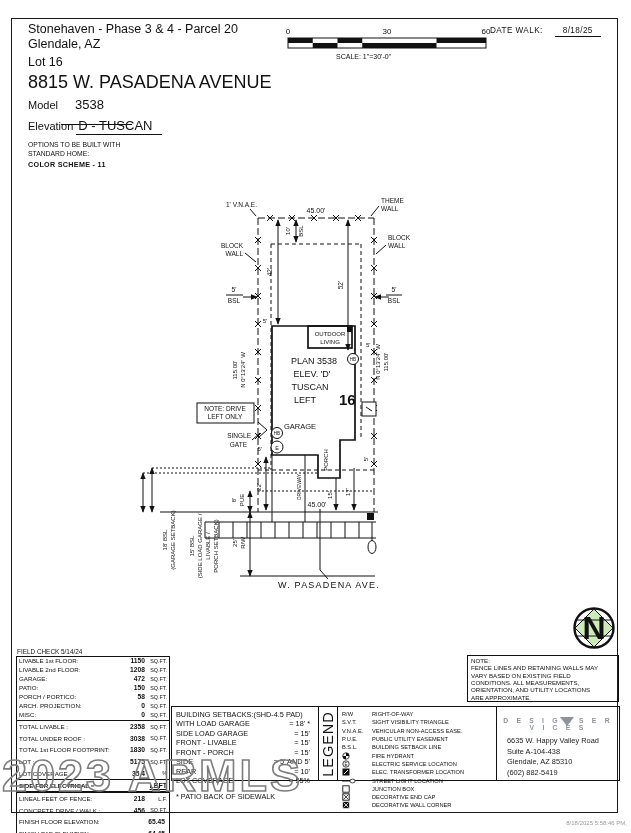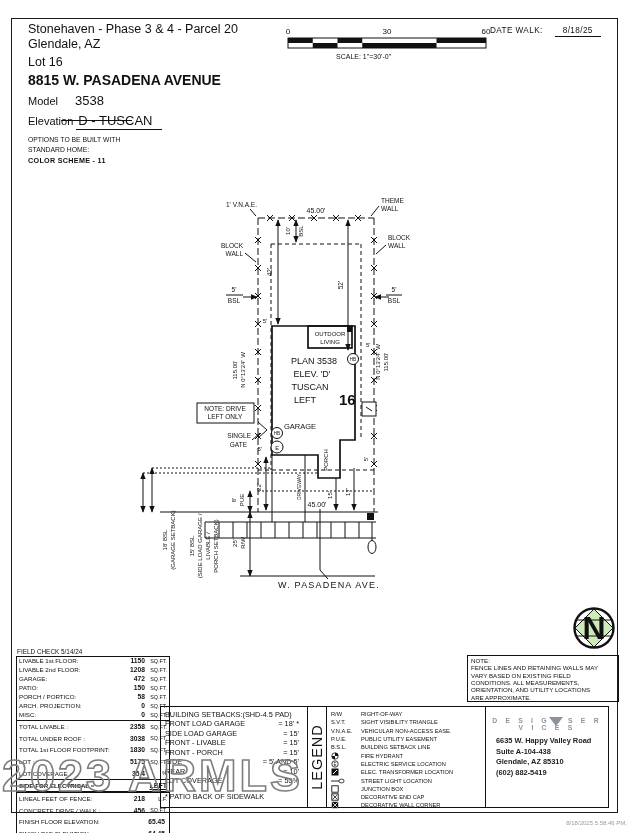--- a/index.html
+++ b/index.html
@@ -4,21 +4,21 @@
 <style>
   html,body{margin:0;padding:0;background:#e8e8e8;}
   #page{position:relative;width:631px;height:833px;background:#ffffff;overflow:hidden;
         font-family:"Liberation Sans",sans-serif;color:#111;}
   #border-frame{position:absolute;left:11px;top:18px;width:605px;height:793px;border:1.6px solid #1a1a1a;}
   
   #header{position:absolute;left:28px;top:22px;width:270px;line-height:1.18;}
   .h-line1{font-size:12.5px;}
   .h-line2{font-size:12.5px;}
   .h-line3{font-size:12.5px;margin-top:3px;}
-  .h-line4{font-size:14px;margin-top:3px;font-weight:bold;}
+  .h-line4{font-size:18px;margin-top:3px;}
   .h-line5{font-size:12.5px;margin-top:3px;}
   .h-model{font-size:11px;margin-top:4px;}
   .h-model .uval{font-size:13px;border-bottom:1.4px solid #111;padding:0 28px 12px 14px;}
   .h-elev{font-size:11px;margin-top:5px;}
   .h-elev .uval{font-size:13px;border-bottom:1.4px solid #111;padding:0 10px 1px 2px;}
   .h-small{font-size:6.8px;margin-top:7px;line-height:1.35;}
   .h-color{font-size:7.2px;font-weight:bold;margin-top:3px;letter-spacing:.3px;}
   
   #datedrawn{position:absolute;left:490px;top:26px;font-size:8.2px;letter-spacing:.4px;}
   #datedrawn .dval{margin-left:12px;border-bottom:1px solid #111;padding:0 8px 1px 8px;}
@@ -40,38 +40,38 @@
   .fcbox + .fcbox{border-top:none;}
   .fcrow{display:flex;align-items:baseline;padding:0 2px;height:9px;}
   .fcrow2{height:11.6px;align-items:center;}
   .fcl{white-space:nowrap;}
   .fcv{margin-left:auto;font-weight:bold;font-size:6.7px;}
   .fcu{width:22px;text-align:right;font-size:5.4px;}
   .fcu:empty{width:2px;}
   .fc-elec{display:flex;align-items:center;border:1px solid #111;border-top:none;height:11px;padding:0 2px;font-weight:bold;}
   .fc-elec .fcv{text-decoration:underline;font-size:7px;}
   
-  #bottomband{position:absolute;left:160px;top:706px;width:449px;height:102px;display:flex;border:1.4px solid #111;box-sizing:border-box;}
+  #bottomband{position:absolute;left:171px;top:706px;width:449px;height:75px;display:flex;border:1.4px solid #111;box-sizing:border-box;}
   #setbacks{width:147px;border-right:1.4px solid #111;box-sizing:border-box;padding:3px 4px;font-size:7.3px;line-height:1.30;}
   .sbrow{display:flex;}
   .sbv{margin-left:auto;padding-right:4px;}
   .sb-foot{margin-top:6px;}
   #legend-tab{width:19px;border-right:1.4px solid #111;box-sizing:border-box;position:relative;}
   #legend-tab span{position:absolute;left:50%;top:50%;transform:translate(-50%,-50%) rotate(-90deg);font-size:14.5px;letter-spacing:1px;white-space:nowrap;}
   #legend-list{width:159px;border-right:1.4px solid #111;box-sizing:border-box;padding:3px 2px 0 4px;font-size:5.7px;}
   .lgrow{display:flex;align-items:center;height:8.3px;}
   .lgab{width:30px;flex:none;}
   .lgic{width:30px;flex:none;display:flex;align-items:center;}
   .lgic svg{display:block;}
   
   #tmdbox{flex:1;position:relative;padding-top:8px;}
   #tmd-logo{text-align:center;font-size:33px;font-weight:bold;color:#2b3b54;letter-spacing:-1px;line-height:30px;position:relative;font-family:"Liberation Sans",sans-serif;}
   #tmd-tri{position:absolute;left:63px;top:2px;width:0;height:0;border-left:7px solid transparent;border-right:7px solid transparent;border-top:9px solid #8d939c;}
   #tmd-tagline{text-align:center;font-size:6.8px;letter-spacing:3.2px;color:#8d939c;margin-top:2px;font-weight:bold;}
-  #tmd-address{margin:5px 0 0 10px;font-size:7.4px;line-height:1.45;color:#222;font-weight:bold;}
+  #tmd-address{margin:5px 0 0 10px;font-size:7.4px;line-height:1.45;color:#222;}
   
   #notebox{position:absolute;left:467px;top:655px;width:152px;height:47px;border:1.2px solid #111;box-sizing:border-box;padding:1px 3px;font-size:6.2px;line-height:1.18;}
   
   #watermark{position:absolute;left:2px;top:750px;font-size:45px;font-weight:bold;letter-spacing:3px;
              color:rgba(255,255,255,0.06);-webkit-text-stroke:1.6px #7d7d7d;z-index:6;font-family:"Liberation Sans",sans-serif;}
   #timestamp{position:absolute;right:4px;top:820px;font-size:6px;color:#9a9a9a;}
 </style>
 </head>
 <body>
 
@@ -443,21 +443,21 @@
     <div>VARY BASED ON EXISTING FIELD</div>
     <div>CONDITIONS.  ALL MEASUREMENTS,</div>
     <div>ORIENTATION, AND UTILITY LOCATIONS</div>
     <div>ARE APPROXIMATE.</div>
   </div>
 
   <div id="bottomband">
     <div id="setbacks">
       <div>BUILDING SETBACKS:(SHD-4.5 PAD)</div>
       <div class="sbrow">
-          <span>FRONT LOAD GARAGE</span>
+          <span>WITH LOAD GARAGE</span>
           <span class="sbv">=  18' *</span>
         </div>
       <div class="sbrow">
           <span>SIDE LOAD GARAGE</span>
           <span class="sbv">=  15'</span>
         </div>
       <div class="sbrow">
           <span>FRONT - LIVABLE</span>
           <span class="sbv">=  15'</span>
         </div>

